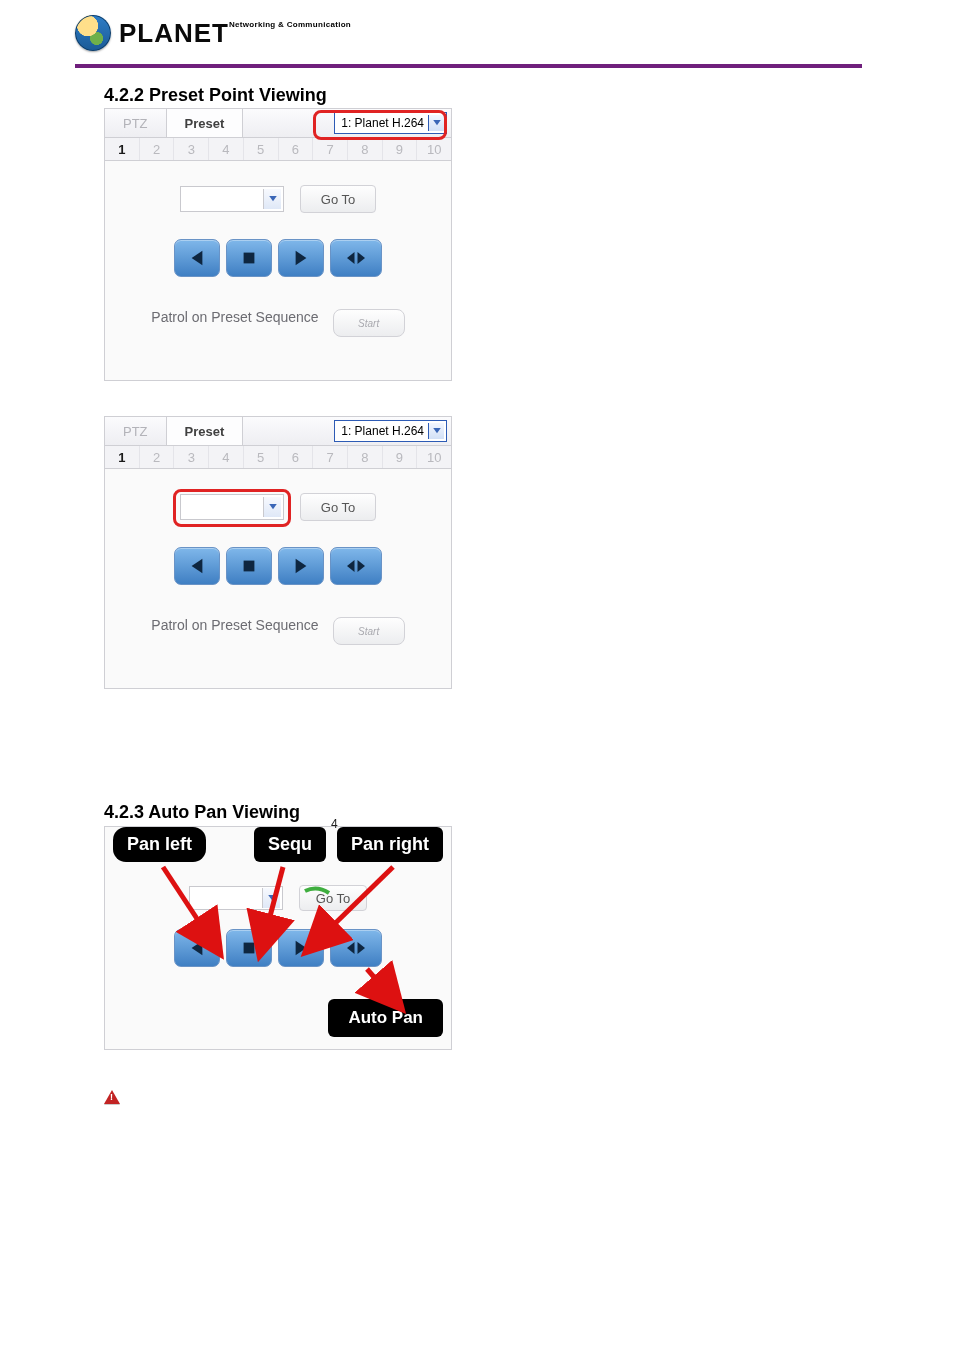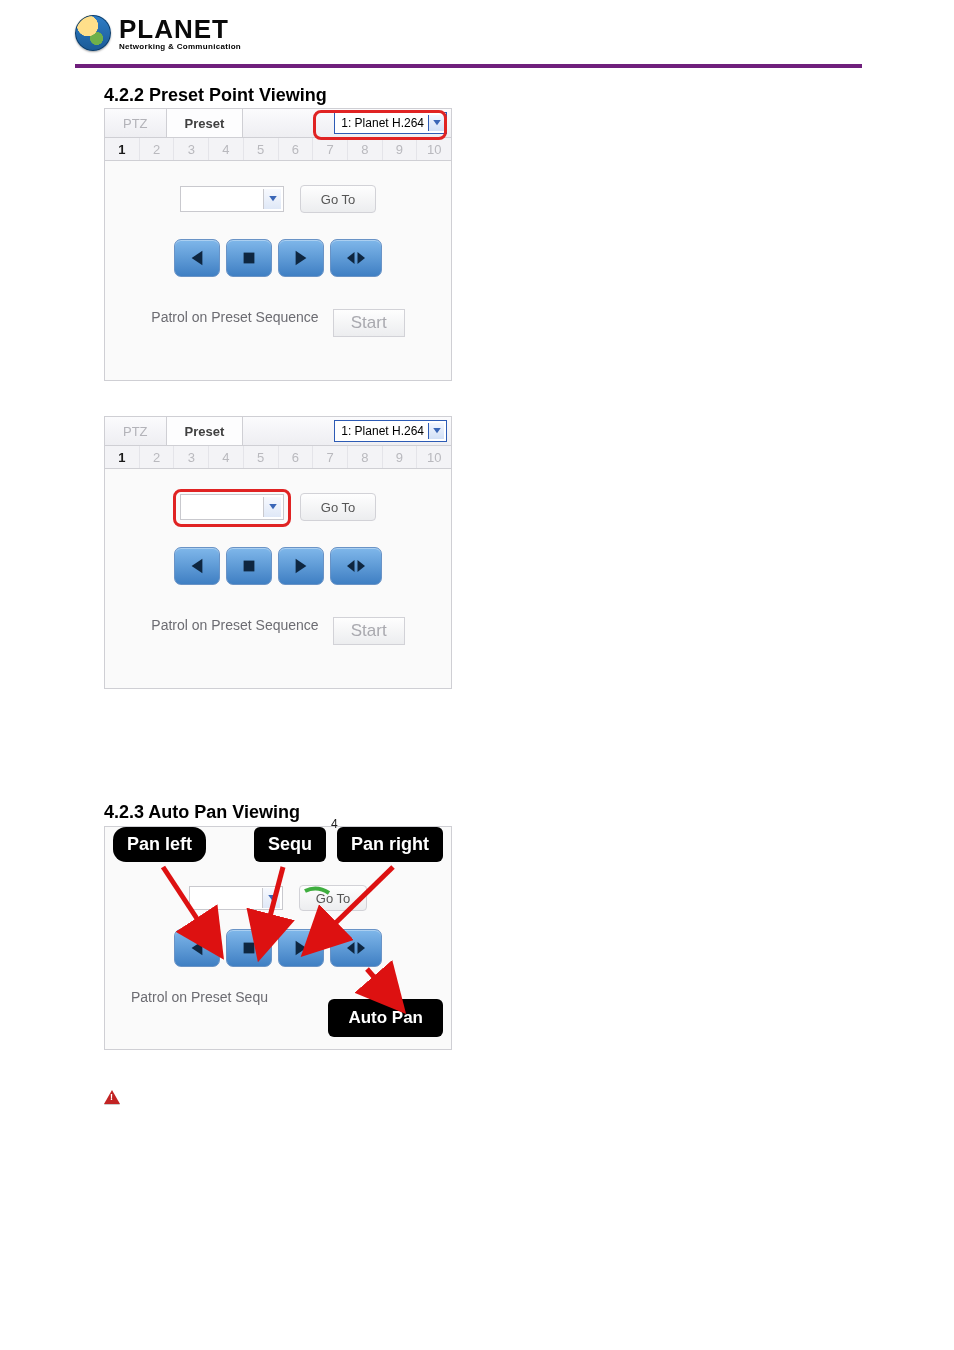--- a/index.html
+++ b/index.html
@@ -36,21 +36,21 @@
     display:flex; align-items:center; gap:8px;
   }
   .logo-globe{
     width:36px;height:36px;border-radius:50%;
     background:
       radial-gradient(circle at 35% 30%, #ffdf8a 0 30%, transparent 31%),
       radial-gradient(circle at 60% 65%, #6fb04a 0 20%, transparent 21%),
       linear-gradient(#2f7ec7,#1a5a96);
     box-shadow:0 0 0 1px #0c3b66 inset, 0 1px 2px rgba(0,0,0,.35);
   }
-  .logo-txt{display:flex;flex-direction:column;line-height:1;}
+  .logo-txt{display:flex;flex-direction:row;line-height:1;}
   .logo-main{
     font-family:Impact,'Arial Black',sans-serif;
     font-size:26px; letter-spacing:1px; color:#0a0a0a;
     font-weight:900;
   }
   .logo-sub{
     font-size:8px; font-weight:700; letter-spacing:.3px; color:#000;
     margin-top:1px;
   }
 
@@ -194,24 +194,24 @@
   .pbtn.dbl{width:50px;}
 
   .patrol-row{
     display:flex;align-items:flex-start;justify-content:center;
     gap:14px;margin-top:32px;
     font-size:14px;color:#6c6c72;
   }
   .start-btn{
     height:26px;width:70px;
     border:1px solid var(--btn-edge);
-    border-radius:0;
+    border-radius:8px;
     background:linear-gradient(#fefefe,#ecedef);
     display:flex;align-items:center;justify-content:center;
-    color:var(--start-txt);font-size:17px;
+    color:var(--start-txt);font-size:10px;font-style:italic;
   }
 
   
   .autopan{
     position:absolute; left:104px; top:826px;
     width:346px; height:222px;
     border:1px solid var(--tab-border);
     background:var(--panel-bg);
   }
   .ap-labels{position:absolute;left:0;right:0;top:-2px;height:50px;}
@@ -464,23 +464,20 @@
           </svg>
         </div>
       <div class="pbtn dbl">
           <svg viewBox="0 0 24 20">
             <path d="M10 2 L0 10 L10 18 Z"></path>
             <path d="M14 2 L24 10 L14 18 Z"></path>
           </svg>
         </div>
     </div>
 
-    <div class="patrol-row" style="justify-content:flex-start;padding-left:26px;">
-      <span>Patrol on Preset Sequ</span>
-    </div>
   </div>
 
   <div class="lbl ap-auto">Auto Pan</div>
 
   <svg class="ap-arrows" viewBox="0 0 346 222">
     <defs>
       <marker id="ah" markerWidth="10" markerHeight="10" refX="6" refY="5" orient="auto">
         <path d="M0 0 L10 5 L0 10 Z" fill="#d11"></path>
       </marker>
     </defs>

